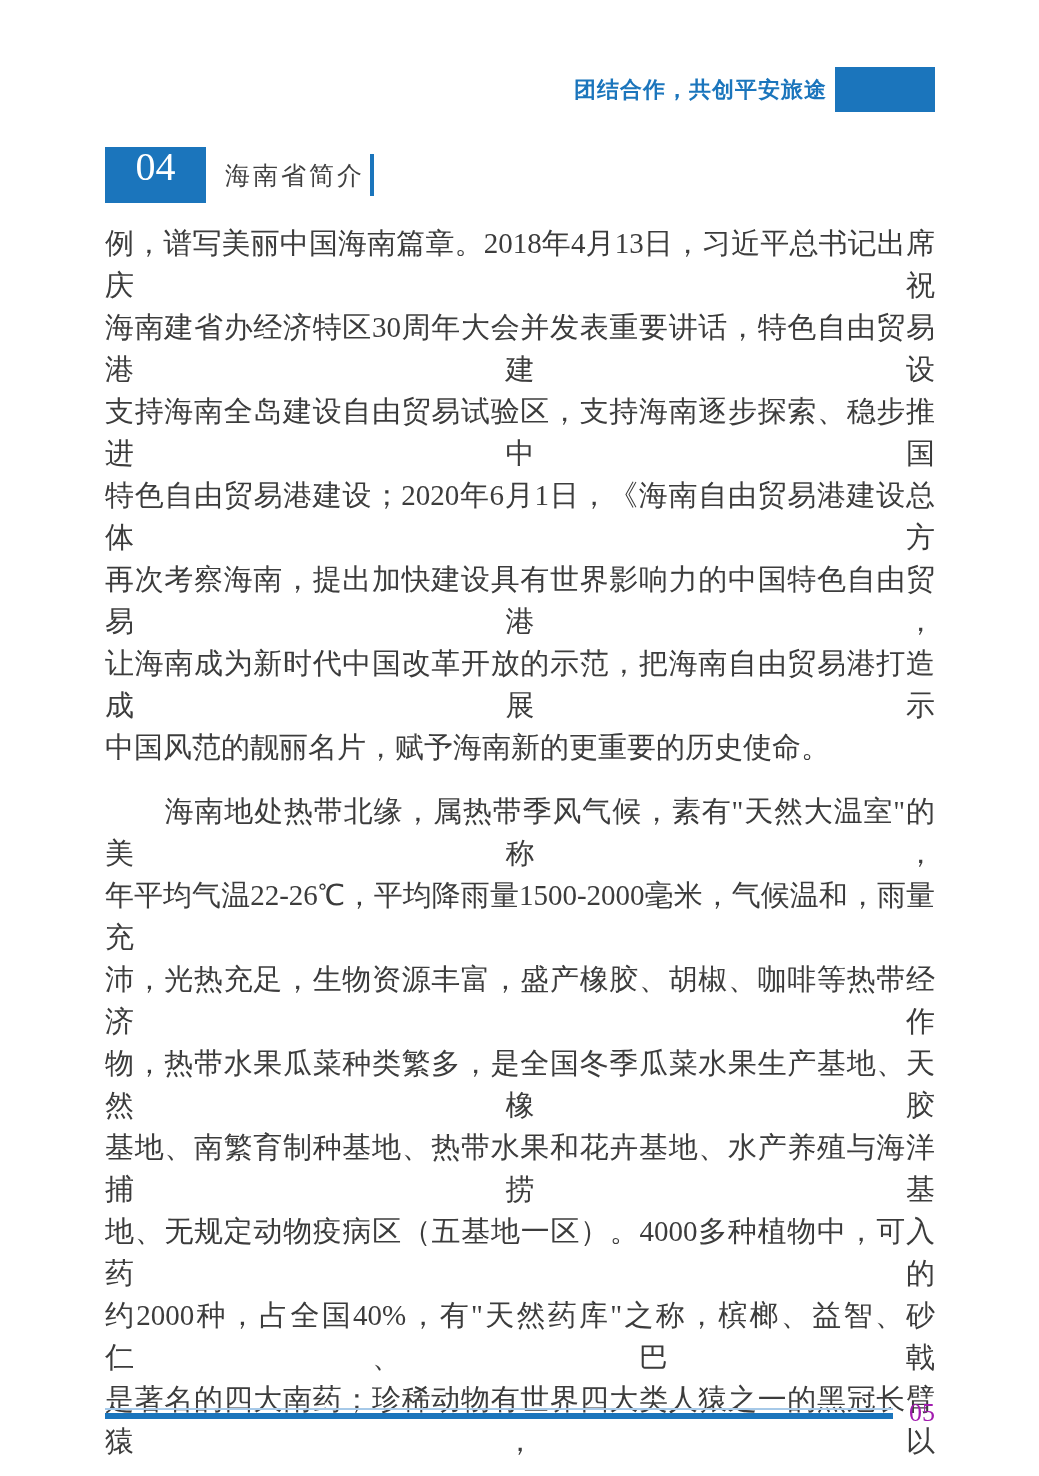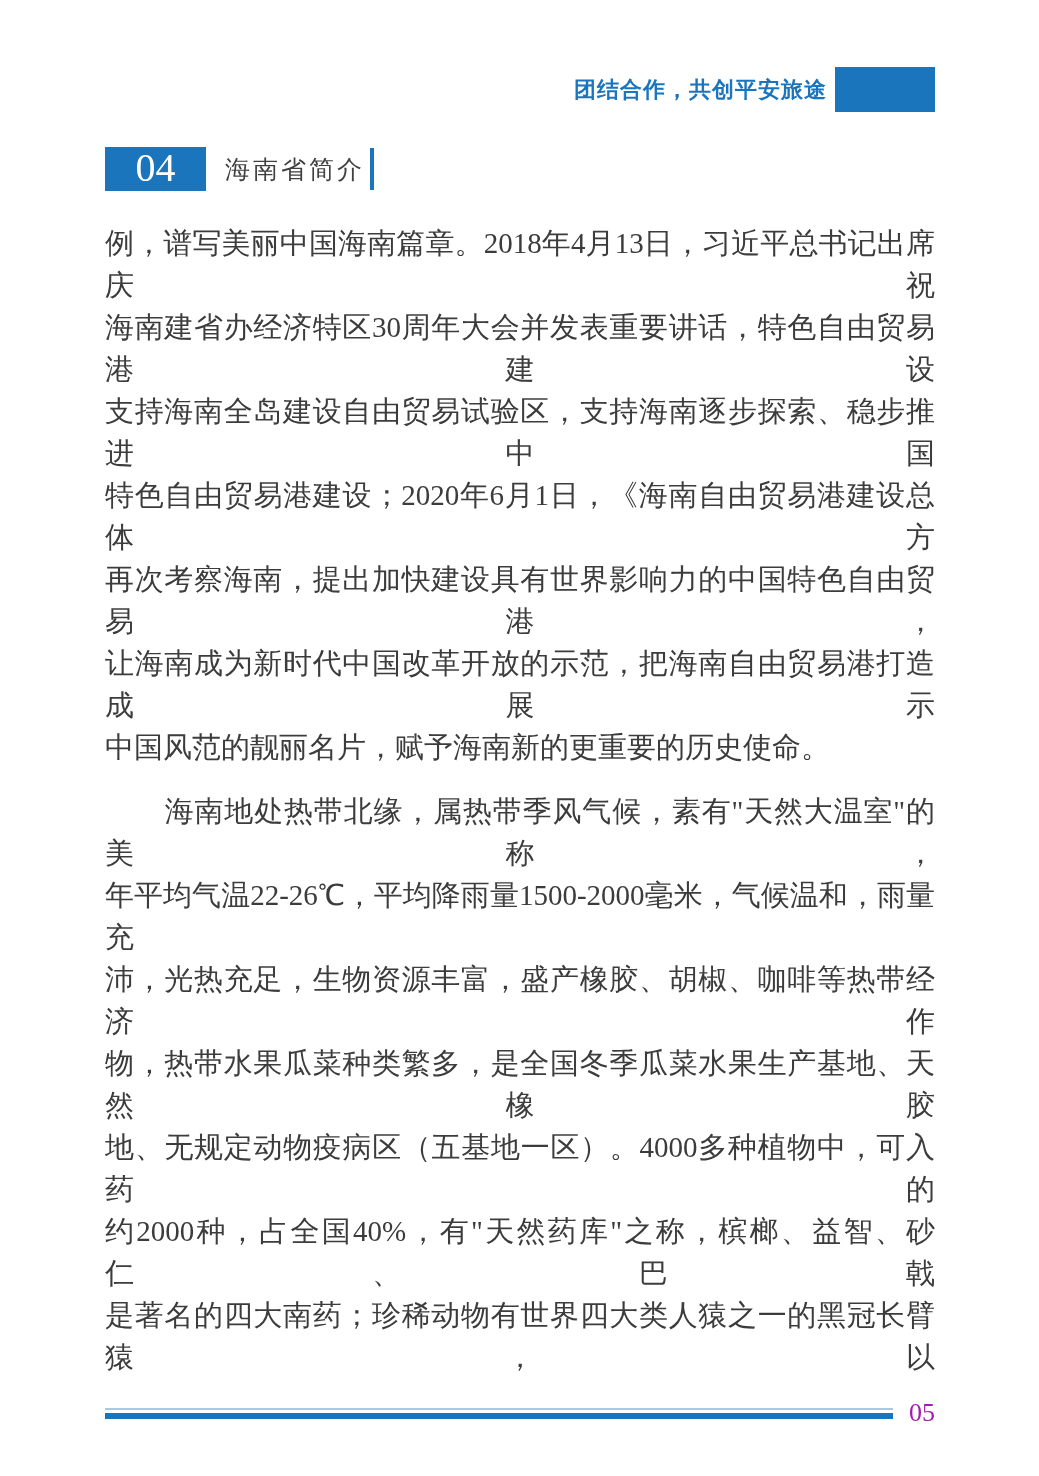--- a/index.html
+++ b/index.html
@@ -46,27 +46,26 @@
   
   .section-title {
     position: absolute;
     top: 147px;
     left: 105px;
     display: flex;
     align-items: center;
   }
   .num-box {
     width: 101px;
-    height: 44px;
+    height: 56px;
     background: #1b75bc;
     color: #ffffff;
     font-size: 40px;
     font-weight: 500;
     display: flex;
-    align-items: center;
     justify-content: center;
     line-height: 1;
     padding-bottom: 2px;
     box-sizing: border-box;
   }
   .section-heading {
     margin: 0 0 0 19px;
     color: #404040;
     font-size: 25px;
     font-weight: 500;
@@ -156,20 +155,21 @@
         <div class="line">特色自由贸易港建设；2020年6月1日，《海南自由贸易港建设总体方</div>
         <div class="line">再次考察海南，提出加快建设具有世界影响力的中国特色自由贸易港，</div>
         <div class="line">让海南成为新时代中国改革开放的示范，把海南自由贸易港打造成展示</div>
         <div class="line final">中国风范的靓丽名片，赋予海南新的更重要的历史使命。</div>
       </div>
       <div class="para">
         <div class="line">　　海南地处热带北缘，属热带季风气候，素有"天然大温室"的美称，</div>
         <div class="line">年平均气温22-26℃，平均降雨量1500-2000毫米，气候温和，雨量充</div>
         <div class="line">沛，光热充足，生物资源丰富，盛产橡胶、胡椒、咖啡等热带经济作</div>
         <div class="line">物，热带水果瓜菜种类繁多，是全国冬季瓜菜水果生产基地、天然橡胶</div>
+        <div class="line">基地、南繁育制种基地、热带水果和花卉基地、水产养殖与海洋捕捞基</div>
         <div class="line">地、无规定动物疫病区（五基地一区）。4000多种植物中，可入药的</div>
         <div class="line">约2000种，占全国40%，有"天然药库"之称，槟榔、益智、砂仁、巴戟</div>
         <div class="line">是著名的四大南药；珍稀动物有世界四大类人猿之一的黑冠长臂猿，以</div>
       </div>
     </main>
 
   <div class="footer-row">
     <div class="footer-rule">
       <div class="thin"></div>
       <div class="gap"></div>

